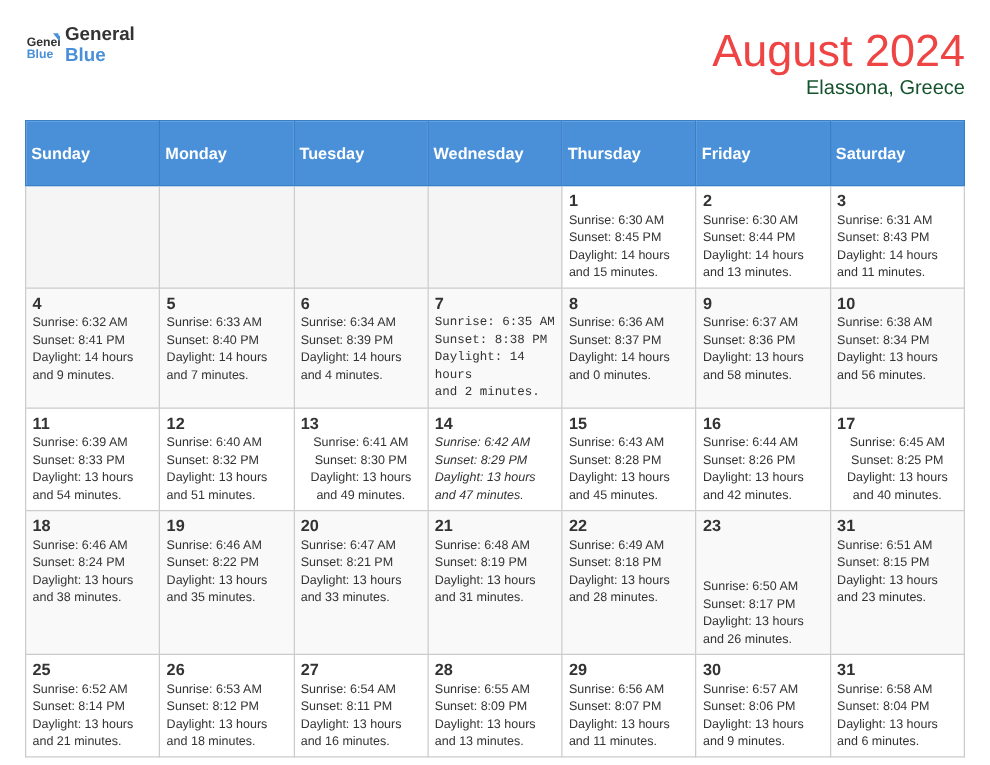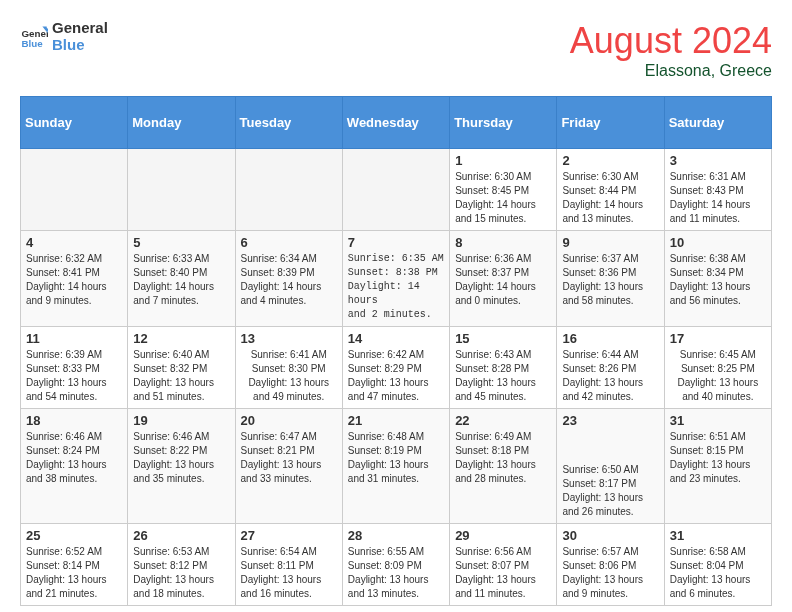--- a/index.html
+++ b/index.html
@@ -209,21 +209,21 @@
         </td>
         <td>
           <span class="day-num">13</span>
           <div class="day-info" style="white-space: pre-line; text-align: center;">Sunrise: 6:41 AM
 Sunset: 8:30 PM
 Daylight: 13 hours
 and 49 minutes.</div>
         </td>
         <td>
           <span class="day-num">14</span>
-          <div class="day-info" style="white-space: pre-line;">Sunrise: 6:42 AM
+          <div class="day-info" style="white-space: pre-line; font-style: italic;">Sunrise: 6:42 AM
 Sunset: 8:29 PM
 Daylight: 13 hours
 and 47 minutes.</div>
         </td>
         <td>
           <span class="day-num">15</span>
           <div class="day-info" style="white-space: pre-line;">Sunrise: 6:43 AM
 Sunset: 8:28 PM
 Daylight: 13 hours
 and 45 minutes.</div>

